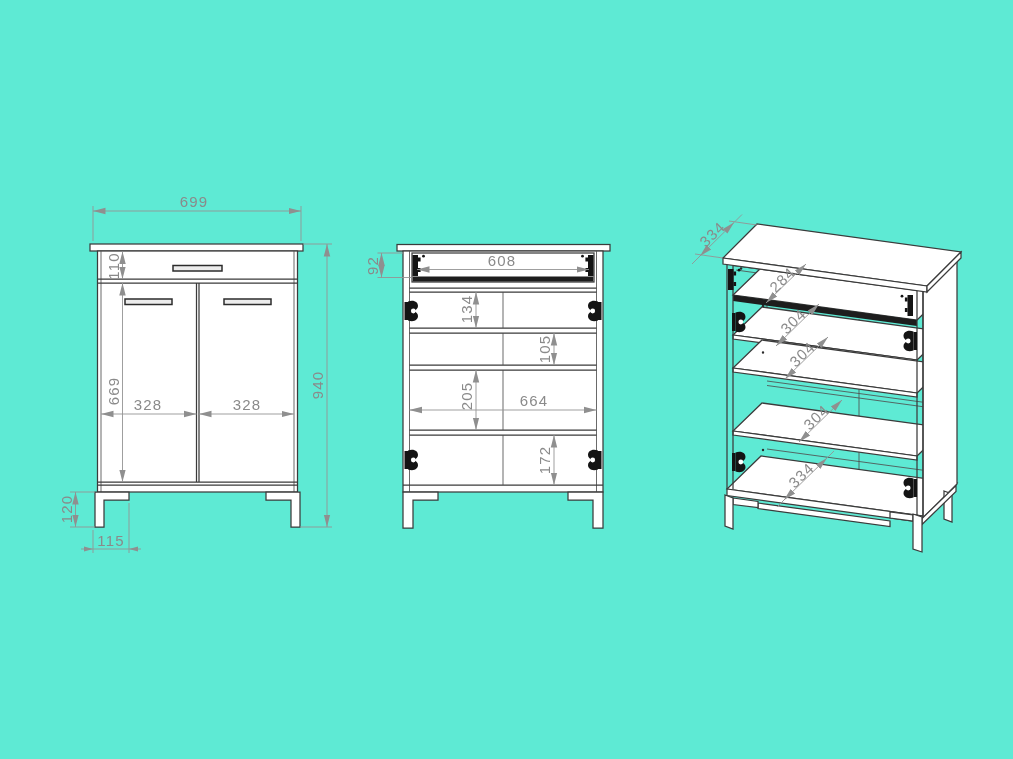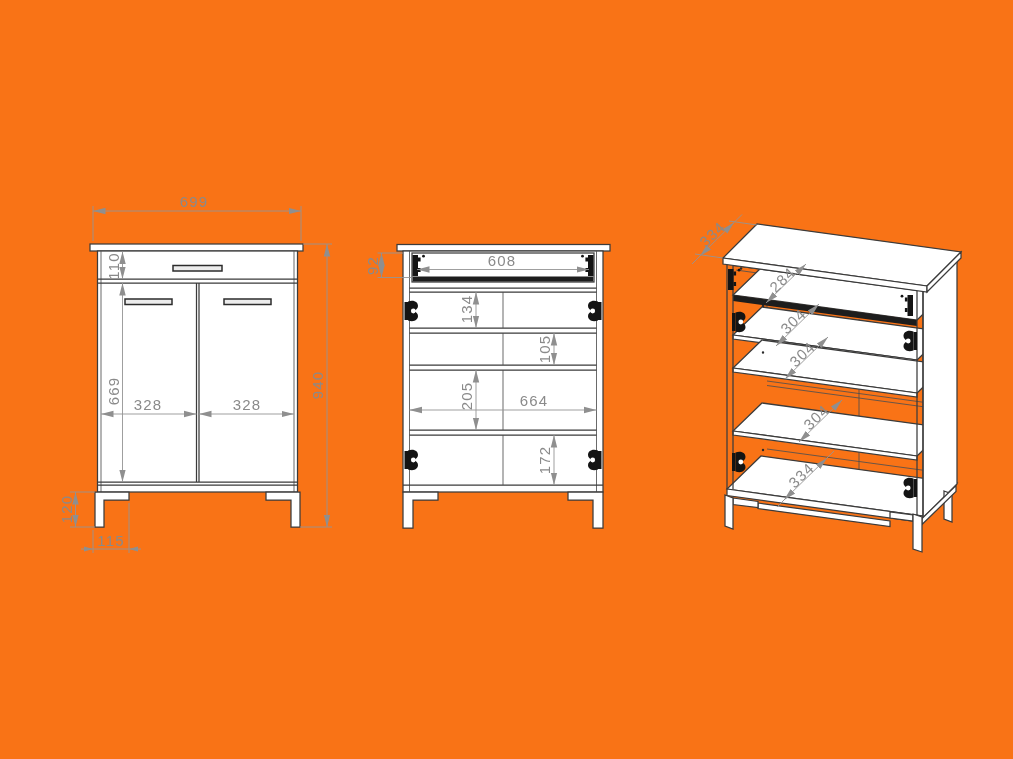--- a/index.html
+++ b/index.html
@@ -1,16 +1,16 @@
 <!DOCTYPE html>
 <html><head>
 <meta charset="utf-8">
 <style>
   html,body{margin:0;padding:0;background:#ffffff;width:1013px;height:759px;overflow:hidden}
-  .canvas{position:relative;width:1013px;height:759px;background:#f97316}
+  .canvas{position:relative;width:1013px;height:759px;background:#5eead4}
   svg{display:block}
   .ln{stroke:#3b3b3b;stroke-width:1.25;fill:none;stroke-linejoin:miter;stroke-linecap:butt}
   .lt{stroke:#4f4f4f;stroke-width:0.85;fill:none}
   .wf{fill:#ffffff}
   .band{fill:#1d1d1d;stroke:none}
   .handle{fill:#ececec;stroke:#2c2c2c;stroke-width:1.5}
   .dim{stroke:#949494;stroke-width:0.9;fill:none}
   .dimarrow{fill:#8f8f8f;stroke:none}
   .dtx{fill:#8a8a8a;font-family:"Liberation Sans",sans-serif;font-size:15px;letter-spacing:1.2px}
   text{user-select:none}

